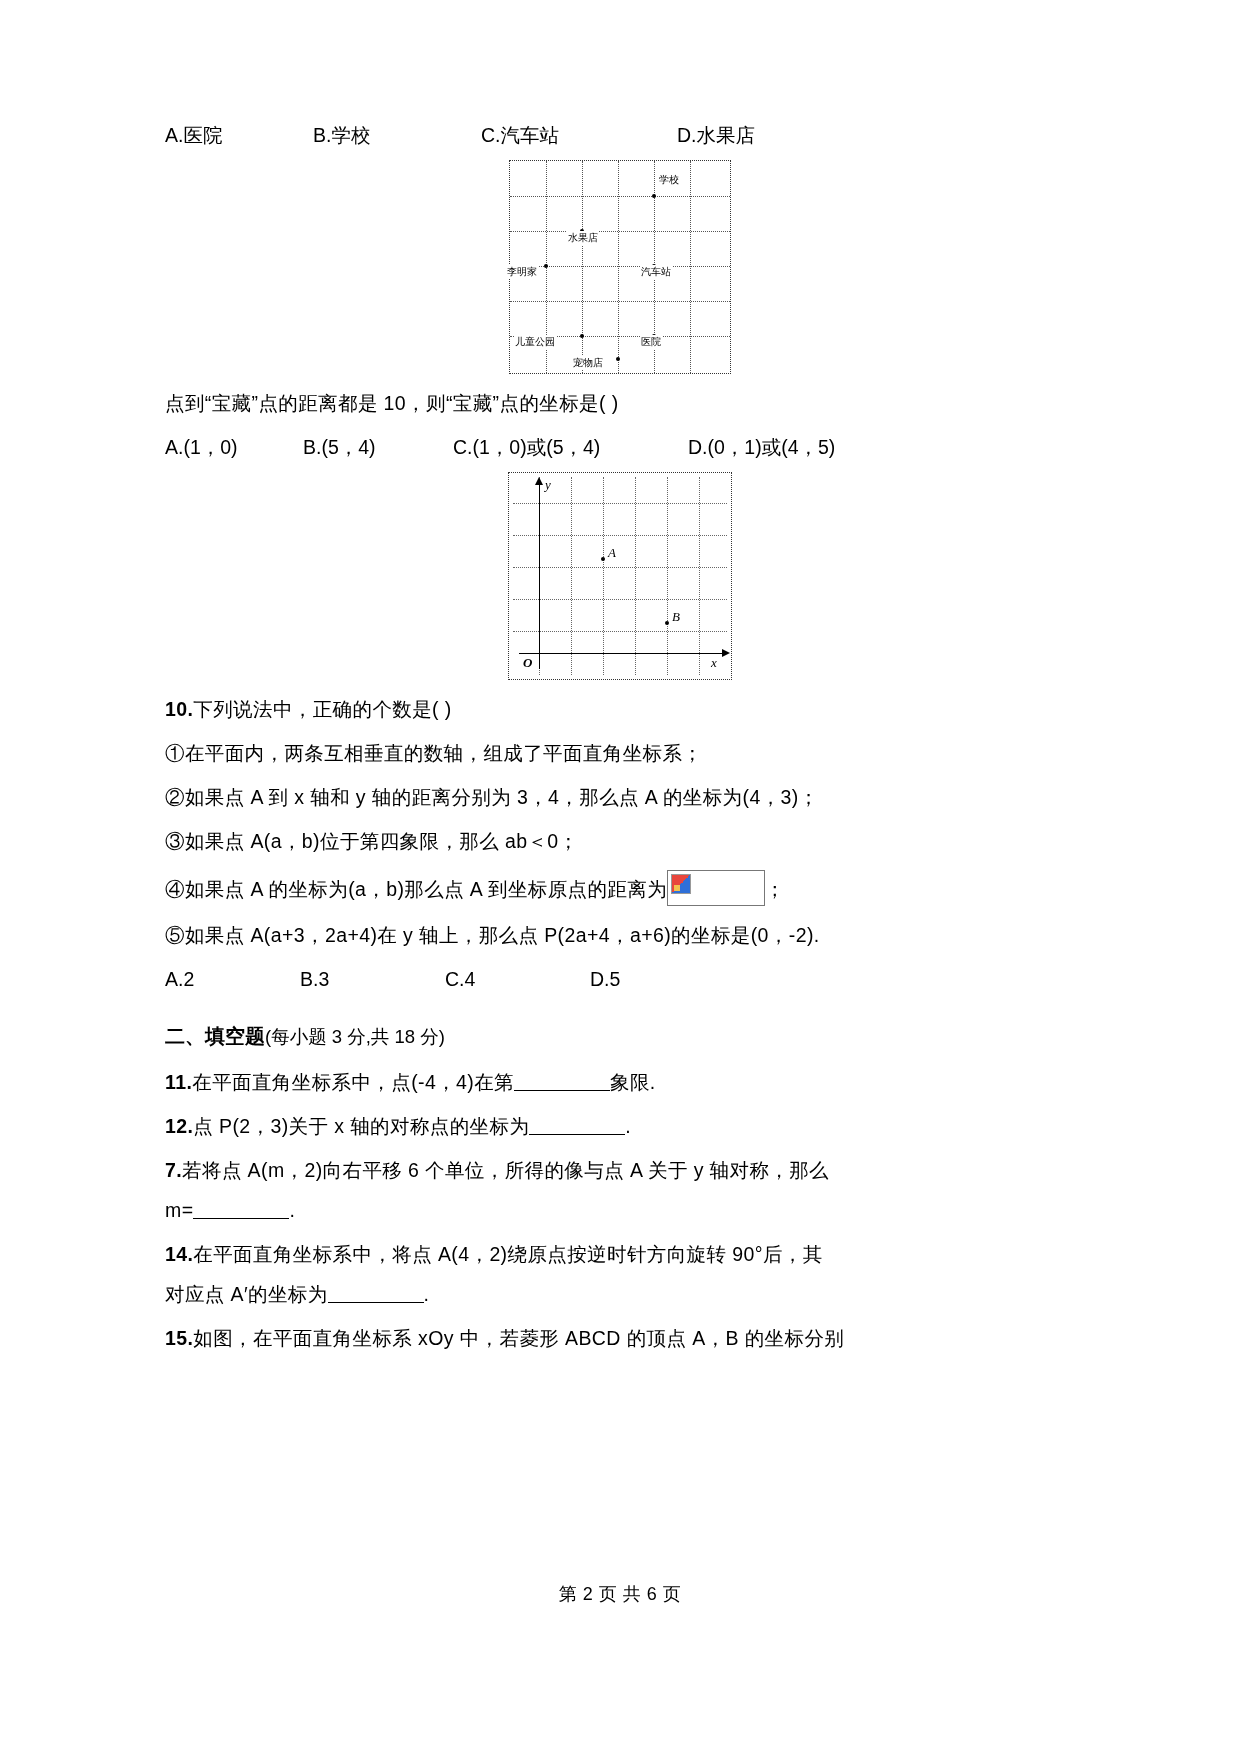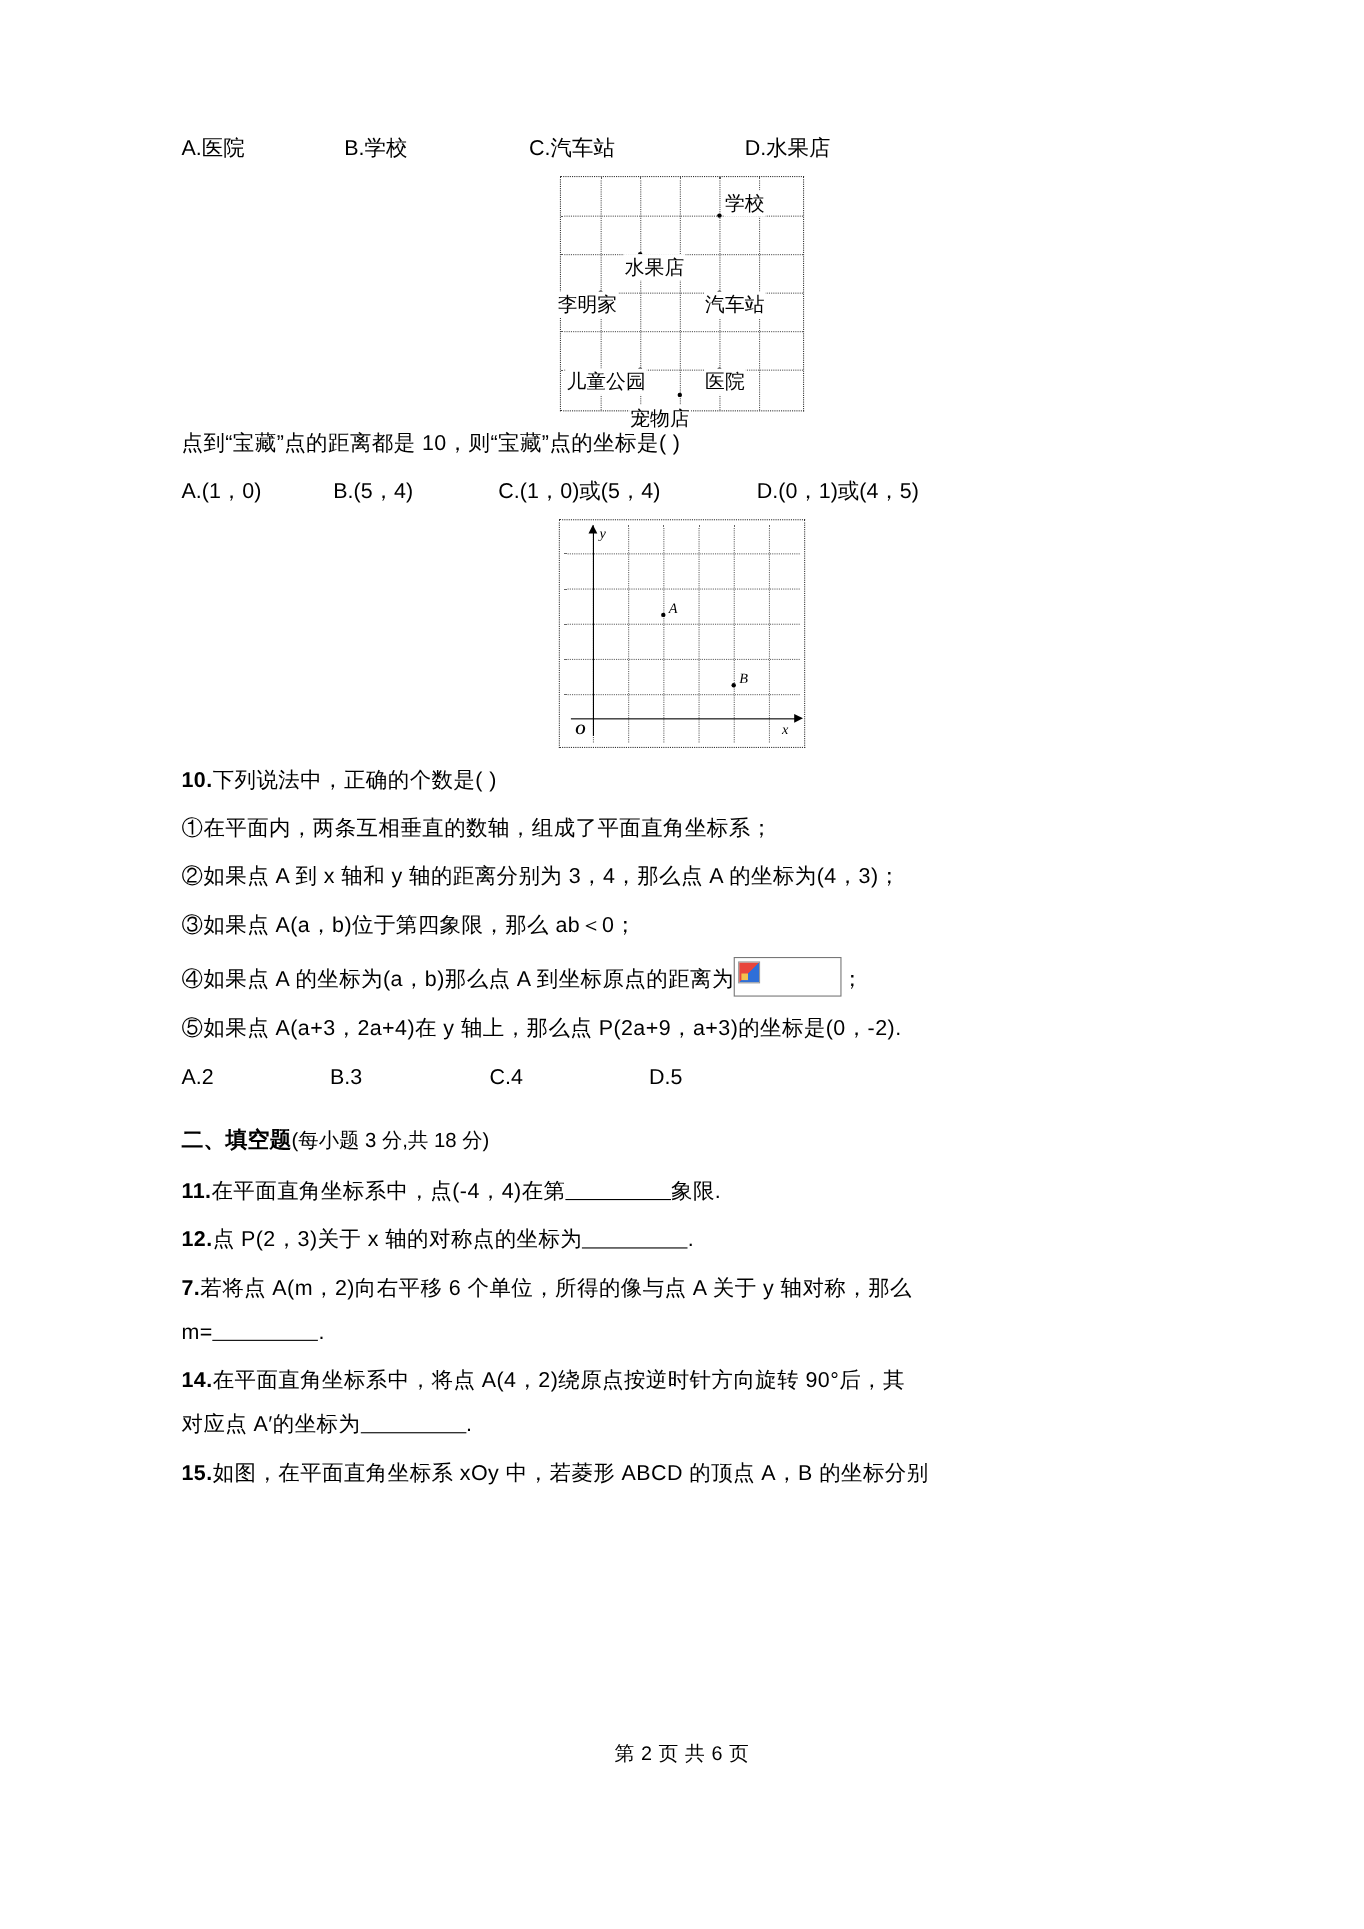--- a/index.html
+++ b/index.html
@@ -67,21 +67,21 @@
   }
   .map-fig .dot {
     position: absolute;
     width: 4px;
     height: 4px;
     background: #000;
     border-radius: 50%;
   }
   .map-fig .lbl {
     position: absolute;
-    font-size: 18px;
+    font-size: 10px;
     font-family: "Liberation Serif", serif;
     white-space: nowrap;
     background: #fff;
     padding: 0 1px;
   }
 
   
   .coord-fig {
     position: relative;
     width: 224px;
@@ -252,21 +252,21 @@
       <div class="dot" style="left:142px;top:103px"></div>
       <div class="lbl" style="left:130px;top:104px">汽车站</div>
 
       <div class="dot" style="left:70px;top:173px"></div>
       <div class="lbl" style="left:4px;top:174px">儿童公园</div>
 
       <div class="dot" style="left:142px;top:173px"></div>
       <div class="lbl" style="left:130px;top:174px">医院</div>
 
       <div class="dot" style="left:106px;top:196px"></div>
-      <div class="lbl" style="left:62px;top:207px">宠物店</div>
+      <div class="lbl" style="left:62px;top:195px">宠物店</div>
     </div>
   </div>
 
   <div class="q-line">点到“宝藏”点的距离都是 10，则“宝藏”点的坐标是(    )</div>
   <div class="opts-row">
     <span class="opt" style="width:138px">A.(1，0)</span>
     <span class="opt" style="width:150px">B.(5，4)</span>
     <span class="opt" style="width:235px">C.(1，0)或(5，4)</span>
     <span class="opt">D.(0，1)或(4，5)</span>
   </div>
@@ -305,21 +305,21 @@
 
   <div class="q-line">
     <span class="num">10.</span><span>下列说法中，正确的个数是(    )</span>
   </div>
   <div class="q-line">①在平面内，两条互相垂直的数轴，组成了平面直角坐标系；</div>
   <div class="q-line">②如果点 A 到 x 轴和 y 轴的距离分别为 3，4，那么点 A 的坐标为(4，3)；</div>
   <div class="q-line">③如果点 A(a，b)位于第四象限，那么 ab＜0；</div>
   <div class="q-line">
     <span>④如果点 A 的坐标为(a，b)那么点 A 到坐标原点的距离为</span><span class="imgbox"><span class="brk"></span></span><span>；</span>
   </div>
-  <div class="q-line">⑤如果点 A(a+3，2a+4)在 y 轴上，那么点 P(2a+9，a+3)的坐标是(0，-2).</div>
+  <div class="q-line">⑤如果点 A(a+3，2a+4)在 y 轴上，那么点 P(2a+4，a+6)的坐标是(0，-2).</div>
   <div class="opts-row">
     <span class="opt" style="width:135px">A.2</span>
     <span class="opt" style="width:145px">B.3</span>
     <span class="opt" style="width:145px">C.4</span>
     <span class="opt">D.5</span>
   </div>
 
   <div class="section-title">
     <span>二、填空题</span><span class="sub">(每小题 3 分,共 18 分)</span>
   </div>

